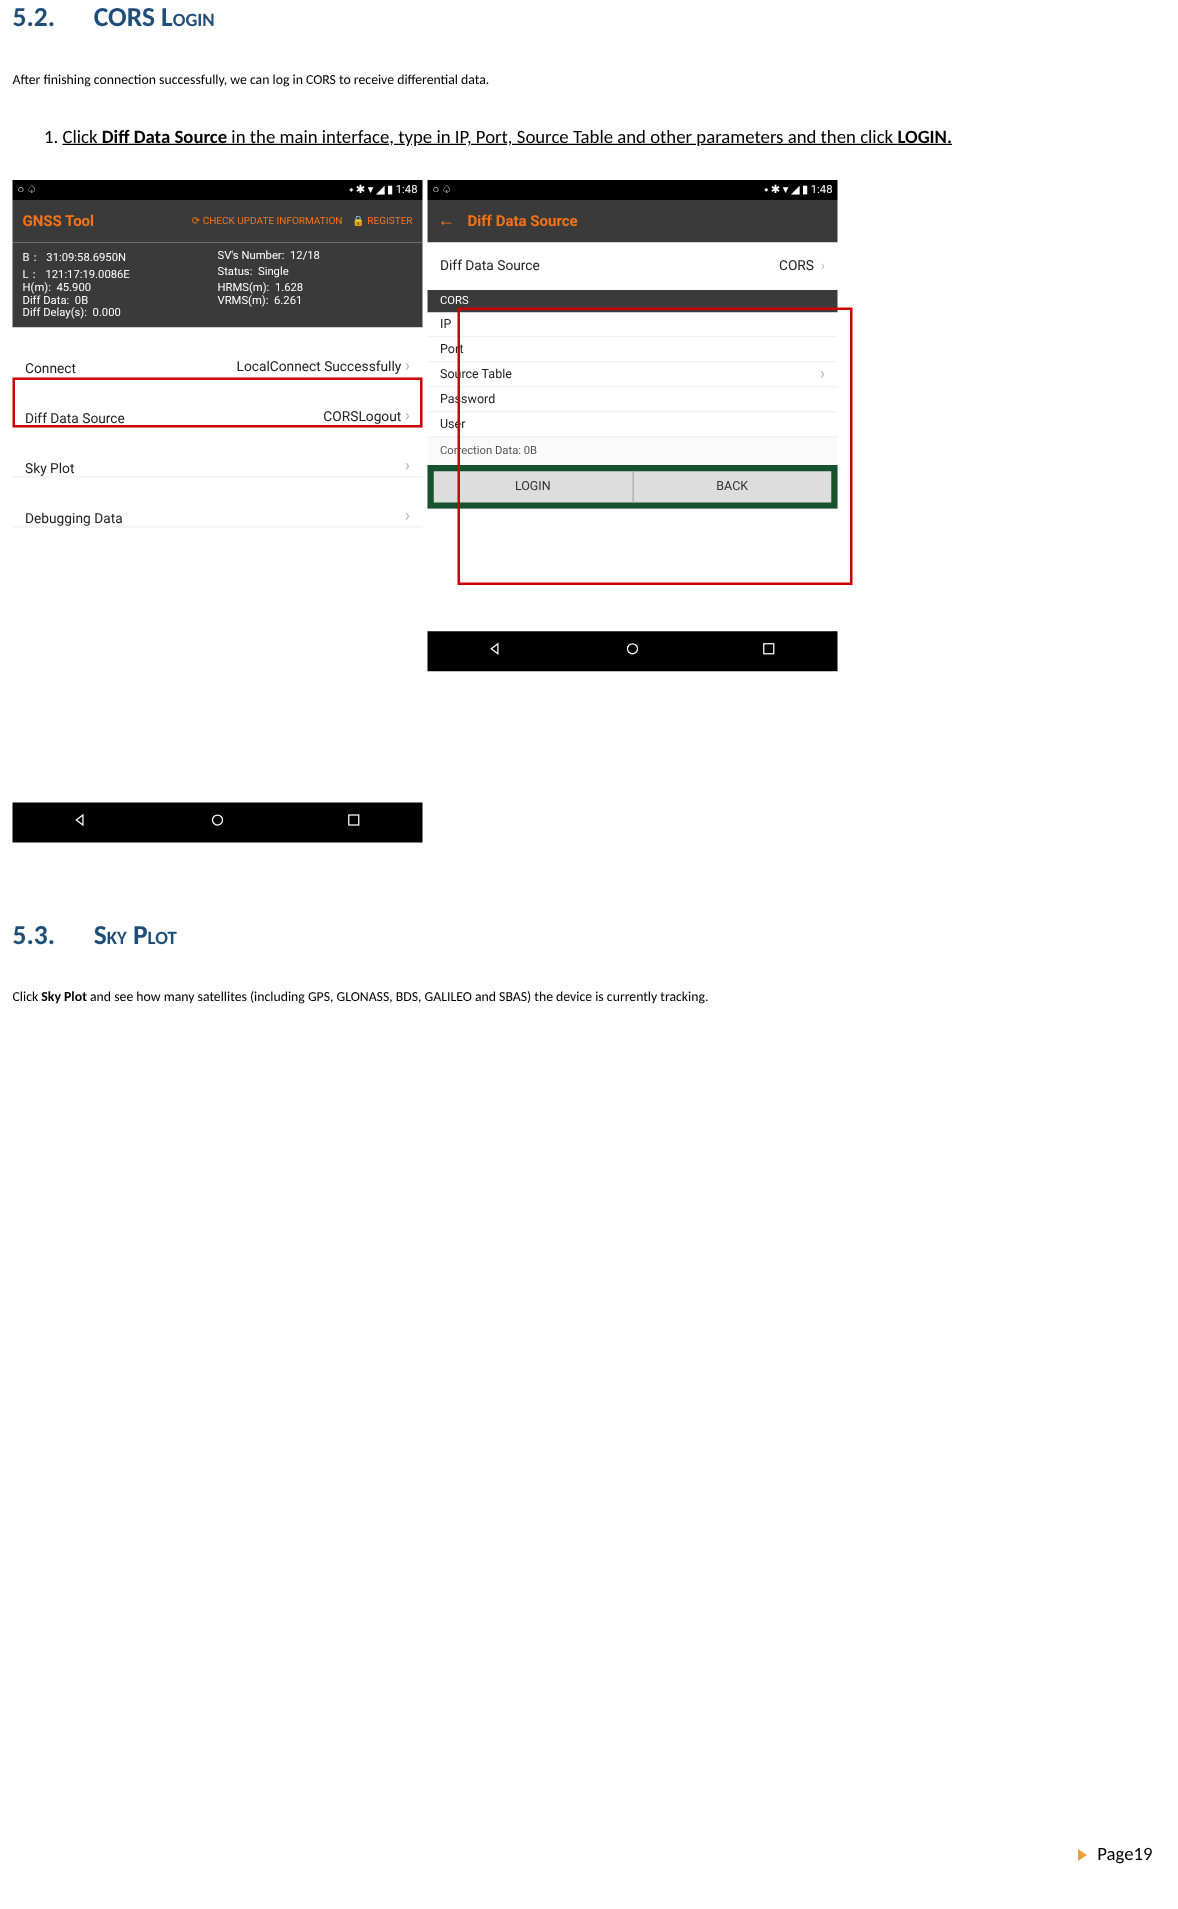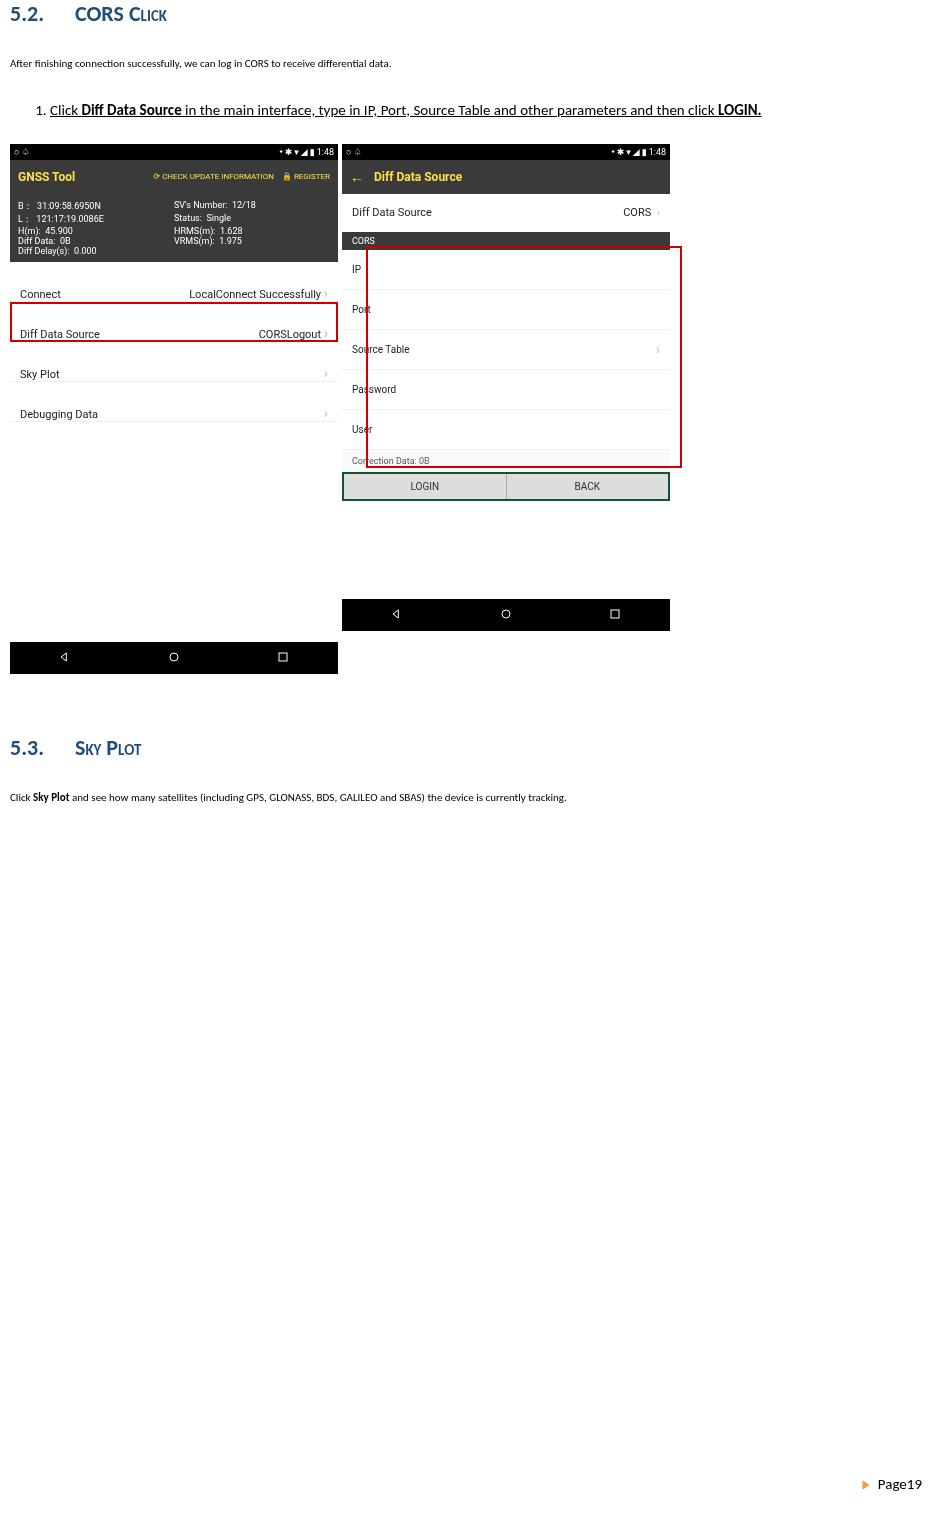--- a/index.html
+++ b/index.html
@@ -11,59 +11,59 @@
 ol.steps { padding-left: 40px; font-size: 15px; line-height: 1.8; margin-bottom: 20px; text-decoration: underline; }
 ol.steps li { text-align: justify; }
 
 .screens-row { display: flex; gap: 4px; margin-bottom: 60px; }
 .phone { width: 328px; background: #fff; font-family: Roboto, Arial, sans-serif; font-size: 10px; color: #222; }
 
 .android-status { background: #000; color: #fff; height: 16px; display: flex; align-items: center; justify-content: space-between; padding: 0 4px; font-size: 9px; }
 .android-status .left { display: flex; gap: 2px; }
 .android-status .right { display: flex; gap: 2px; align-items: center; }
 
-.appbar { background: #3a3a3a; color: #fde047; height: 34px; display: flex; align-items: center; padding: 0 8px; font-size: 12px; font-weight: bold; }
+.appbar { background: #3a3a3a; color: #f97316; height: 34px; display: flex; align-items: center; padding: 0 8px; font-size: 12px; font-weight: bold; }
 .appbar .back-arrow { margin-right: 10px; font-size: 14px; }
 .appbar .spacer { flex: 1; }
 .appbar .small { font-size: 8px; font-weight: normal; display: flex; align-items: center; gap: 2px; }
 
 .info-block { background: #3a3a3a; color: #fff; padding: 6px 8px; display: grid; grid-template-columns: 1fr 1fr; font-size: 9px; }
 
 .list { background: #fff; }
 .list-row { height: 40px; border-bottom: 1px solid #f0f0f0; display: flex; align-items: flex-end; padding: 0 10px; justify-content: space-between; font-size: 11px; position: relative; }
 .list-row .chev { color: #bbb; font-size: 14px; }
 .list-row.hlt { outline: 2px solid #c00; outline-offset: -2px; }
 .empty-area { height: 220px; background: #fff; }
 
 .dds-row { height: 38px; display: flex; align-items: center; padding: 0 10px; justify-content: space-between; font-size: 11px; background: #fff; }
 .dds-row .chev { color: #bbb; }
 .cors-bar { background: #3a3a3a; color: #fff; font-size: 9px; padding: 4px 10px; }
-.form-row { background: #fff; height: 40px; border-bottom: 1px solid #eee; display: flex; align-items: center; padding: 0 10px; font-size: 10px; position: relative; }
+.form-row { background: #fff; height: 20px; border-bottom: 1px solid #eee; display: flex; align-items: center; padding: 0 10px; font-size: 10px; position: relative; }
 .form-row .chev2 { margin-left: auto; color: #bbb; font-size: 14px; }
 .corr-row { font-size: 9px; padding: 6px 10px; color: #555; background: #fafafa; }
-.btn-row { display: flex; background: #ddd; border: 2px solid #14532d; }
+.btn-row { display: flex; background: #ddd; border: 5px solid #14532d; }
 .btn-row .b { flex: 1; text-align: center; padding: 7px 0; font-size: 10px; color: #333; }
 .btn-row .b:first-child { border-right: 1px solid #aaa; }
 
 .red-overlay { position: absolute; border: 2px solid #c00; pointer-events: none; }
 
 .navbar { background: #000; height: 32px; display: flex; align-items: center; justify-content: space-around; color: #fff; }
 .navbar svg { width: 16px; height: 16px; }
 
 .footer { position: absolute; bottom: 34px; right: 20px; font-size: 15px; color: #000; }
 .footer svg { vertical-align: middle; margin-right: 2px; }
 
 .phone2-wrap { position: relative; }
 </style>
 </head>
 <body>
 
 <h2 class="heading">
   <span class="num">5.2.</span>
-  <span class="txt">CORS Click</span>
+  <span class="txt">CORS Login</span>
 </h2>
 
 <p class="para">After finishing connection successfully, we can log in CORS to receive differential data.</p>
 
 <ol class="steps">
   <li>
     <span>Click </span><b>Diff Data Source</b><span> in the main interface, type in IP, Port, Source Table and other parameters and then click </span><b>LOGIN.</b>
   </li>
 </ol>
 
@@ -98,21 +98,21 @@
       </span>
     </div>
     <div class="info-block">
       <div><span>B：</span> &nbsp;<span>31:09:58.6950N</span></div>
       <div><span>SV's Number:</span> &nbsp;<span>12/18</span></div>
       <div><span>L：</span> &nbsp;<span>121:17:19.0086E</span></div>
       <div><span>Status:</span> &nbsp;<span>Single</span></div>
       <div><span>H(m):</span> &nbsp;<span>45.900</span></div>
       <div><span>HRMS(m):</span> &nbsp;<span>1.628</span></div>
       <div><span>Diff Data:</span> &nbsp;<span>0B</span></div>
-      <div><span>VRMS(m):</span> &nbsp;<span>1.975</span></div>
+      <div><span>VRMS(m):</span> &nbsp;<span>6.261</span></div>
       <div><span>Diff Delay(s):</span> &nbsp;<span>0.000</span></div>
       <div></div>
     </div>
     <div class="list">
       <div class="list-row">
         <span>Connect</span>
         <span><span>LocalConnect Successfully</span> <span class="chev">›</span></span>
       </div>
       <div class="list-row hlt">
         <span>Diff Data Source</span>

